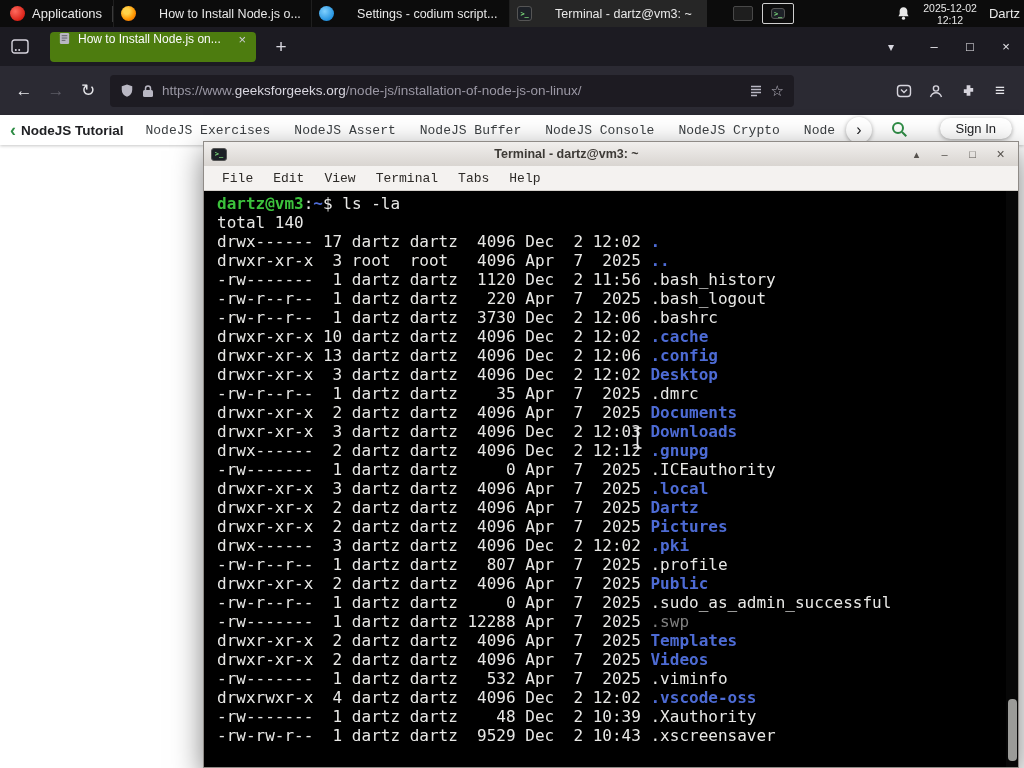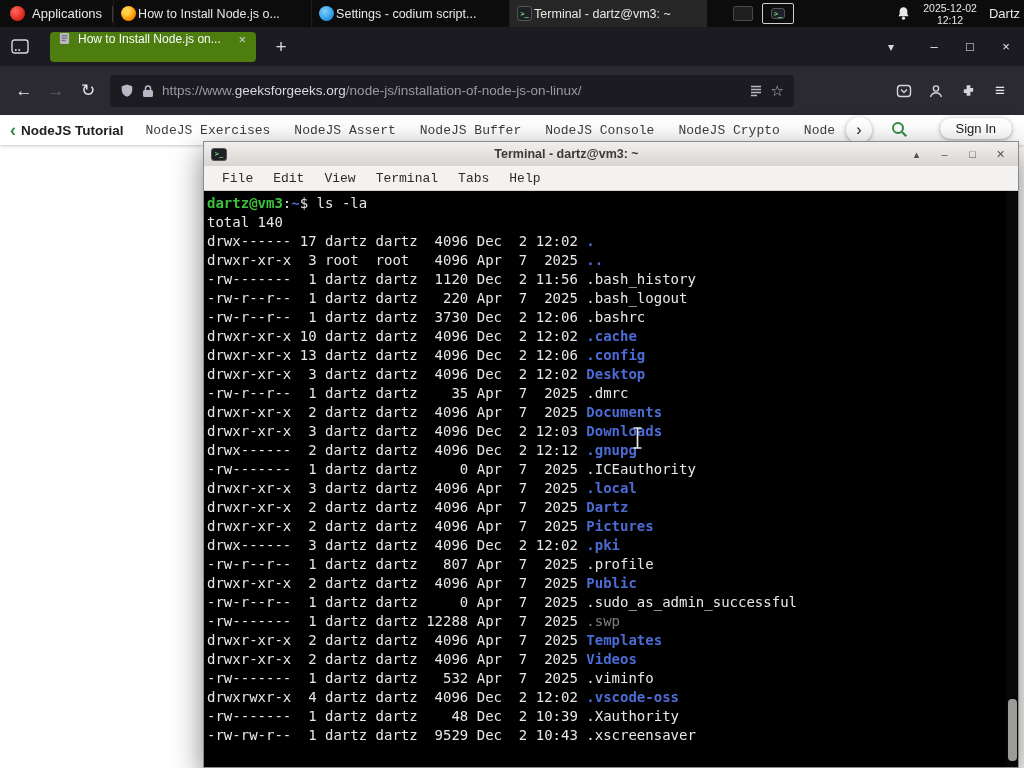--- a/index.html
+++ b/index.html
@@ -12,21 +12,21 @@
   
   #topbar {
     position: absolute; left:0; top:0; width:1024px; height:27px;
     background:#0c0c0c; color:#e8e8e8; display:flex; align-items:center;
     font-size:13px; z-index:30;
   }
   .apps { display:flex; align-items:center; gap:7px; padding:0 10px; height:100%; }
   .apps-icon { width:15px; height:15px; border-radius:50%;
     background: radial-gradient(circle at 35% 35%, #ff6a5e, #d81e14 75%); }
   .sep { width:1px; height:16px; background:#3a3a3a; }
-  .task { display:flex; align-items:center; gap:2px; width:198px; height:100%;
+  .task { display:flex; align-items:center; gap:23px; width:198px; height:100%;
     padding:0 7px; border-left:1px solid #1f1f1f; overflow:hidden; }
   .task.active { background:#262626; }
   .ticon { width:15px; height:15px; flex:0 0 auto; border-radius:3px; }
   .ticon.firefox { border-radius:50%;
     background: radial-gradient(circle at 38% 35%, #ffd24a 0 22%, #ff9500 60%, #e3560e 100%); }
   .ticon.codium { border-radius:50%;
     background: radial-gradient(circle at 38% 35%, #7fd0ff, #1f8fde 75%); }
   .ticon.terminal, .mini-term {
     background:#1d2127; color:#7ee07e; border:1px solid #555; border-radius:3px;
     font:bold 7px "DejaVu Sans Mono", monospace;
@@ -94,21 +94,21 @@
   .title-icon { width:16px; height:13px; }
   .title-text { flex:1; text-align:center; font-weight:bold; font-size:12.5px; color:#3d3a36;
     white-space:nowrap; overflow:hidden; }
   .tb-btn { width:21px; text-align:center; color:#55514d; font-size:11px; }
   .tb-btn.close { font-size:14px; }
   .menubar { height:25px; background:#f4f2f0; border-bottom:1px solid #d5d1cc;
     display:flex; align-items:center; padding-left:8px; font-size:13px; color:#2e2b28; flex:0 0 auto;font-family:Liberation Mono, monospace; }
   .menu-item { padding:3px 10px; }
   .screen { flex:1; position:relative; background:#000; overflow:hidden;
     padding:3px 14px 4px 3px;
-    font-family:"DejaVu Sans Mono", monospace; font-size:14px; line-height:19px; color:#e8e8e6; }
+    font-family:"DejaVu Sans Mono", monospace; font-size:16px; line-height:19px; color:#e8e8e6;margin-left:10px; }
   .tline { white-space:pre; }
   .p-green { color:#3cc23c; font-weight:bold; }
   .p-blue, .dir { color:#4d6bd4; font-weight:bold; }
   .dim { color:#808080; }
   .file { color:#e8e8e6; }
   .scrollbar { position:absolute; right:0; top:0; width:12px; height:100%; background:#070707; }
   .thumb { position:absolute; right:1px; top:508px; width:9px; height:62px;
     background:#9b9b98; border-radius:4px; }
 
   

